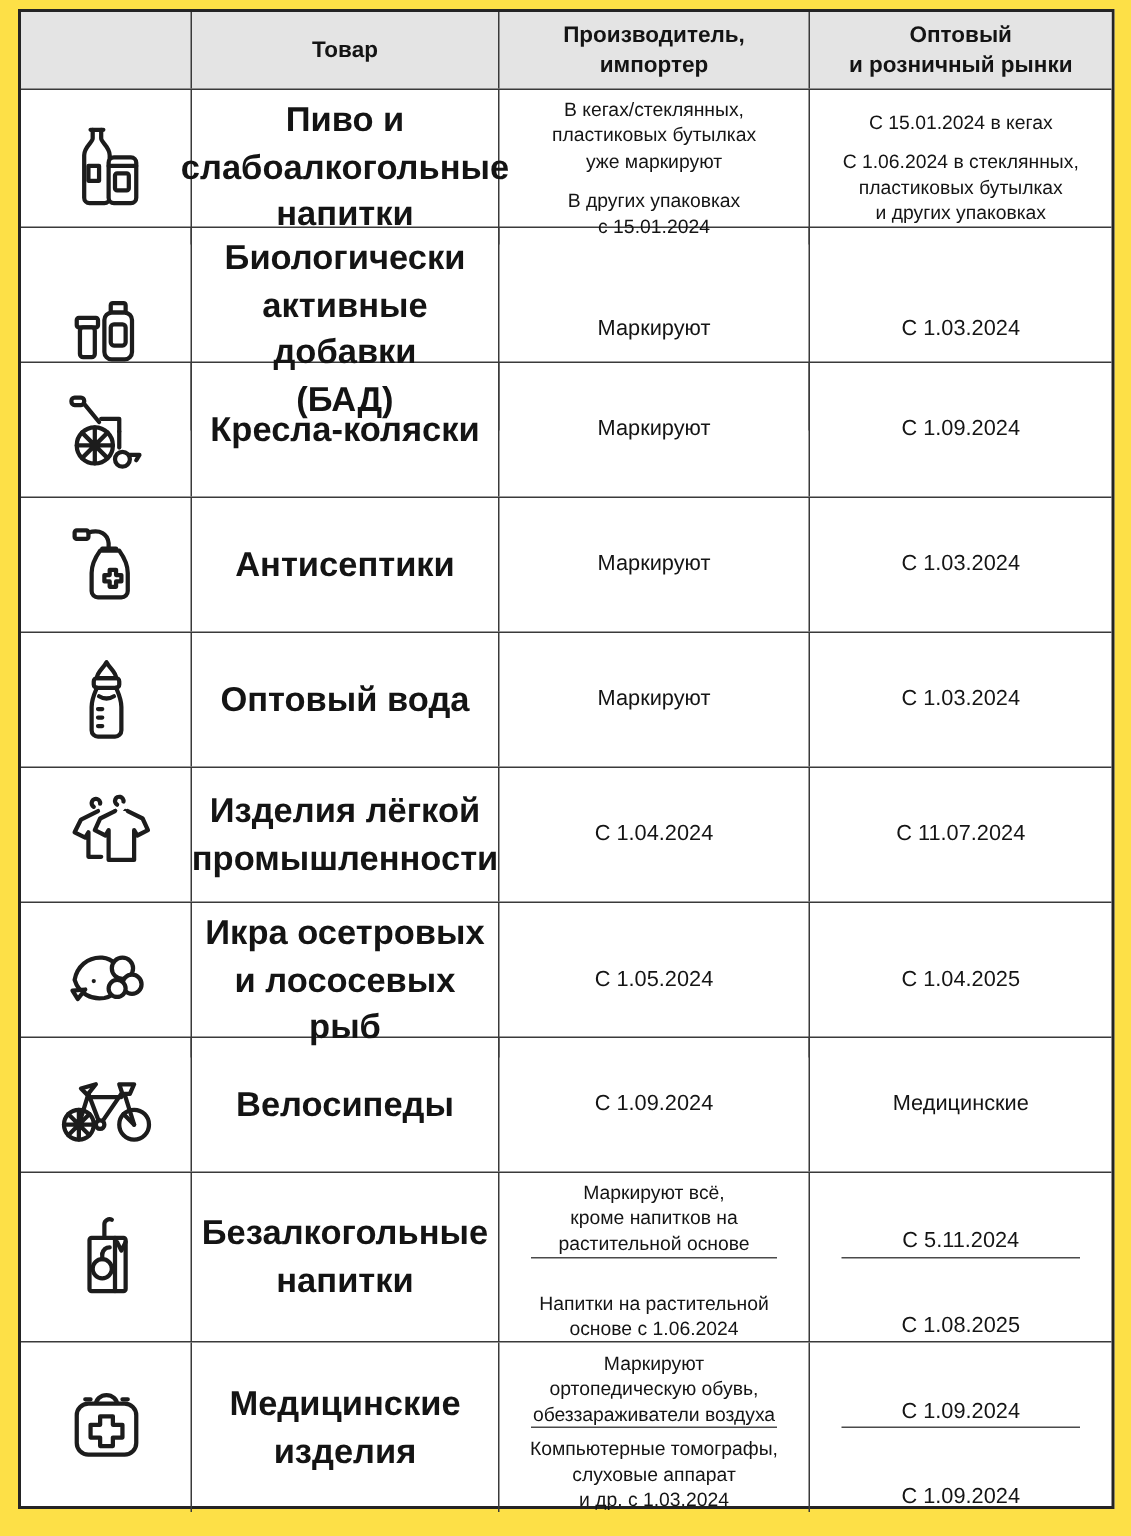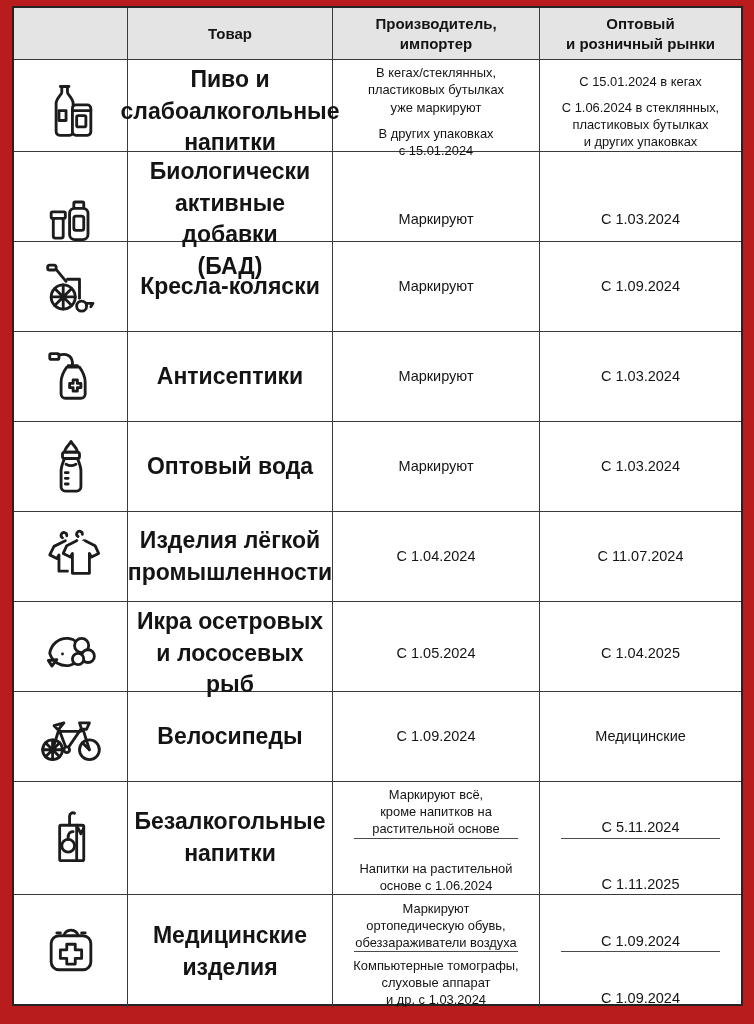--- a/index.html
+++ b/index.html
@@ -1,16 +1,16 @@
 <!DOCTYPE html>
 <html><head>
 <meta charset="utf-8">
 <style>
   html,body{margin:0;padding:0;background:#000;}
-  .page{position:relative;width:754px;height:1024px;background:#b91c1c;overflow:hidden;
+  .page{position:relative;width:754px;height:1024px;background:#fde047;overflow:hidden;
         font-family:"Liberation Sans",sans-serif;color:#141414;}
   .table{position:absolute;left:12px;top:6px;width:731px;height:1000px;background:#fff;
          border:2px solid #242424;box-sizing:border-box;display:flex;flex-direction:column;}
   .hrow,.trow{display:grid;grid-template-columns:114px 205px 207px 1fr;flex:0 0 auto;
          border-bottom:1.5px solid #3a3a3a;box-sizing:border-box;}
   .hrow{height:52px;background:#e4e4e4;}
   .trow{height:90px;}
   .trow.h92{height:92px;}
   .trow.tall{height:113px;}
   .trow:last-child{border-bottom:none;}
@@ -277,21 +277,21 @@
             <div class="para">Напитки на растительной
 основе с 1.06.2024</div>
           </div>
         </div>
     <div class="cell info-cell divided">
           <div class="seg">
             <div class="para">С 5.11.2024</div>
           </div>
           <div class="divider"></div>
           <div class="seg">
-            <div class="para">С 1.11.2025</div>
+            <div class="para">С 1.08.2025</div>
           </div>
         </div>
   </div>
 
   <div class="trow tall">
     <div class="cell icon-cell">
       <span class="icon">
             <svg width="68" height="68" viewBox="0 0 96 96" fill="none" stroke="#1c1c1c" stroke-width="4" stroke-linecap="round" stroke-linejoin="round">
               <path d="M38 26a10 9 0 0 1 20 0"></path>
               <path d="M28 21h5M63 21h5"></path>

